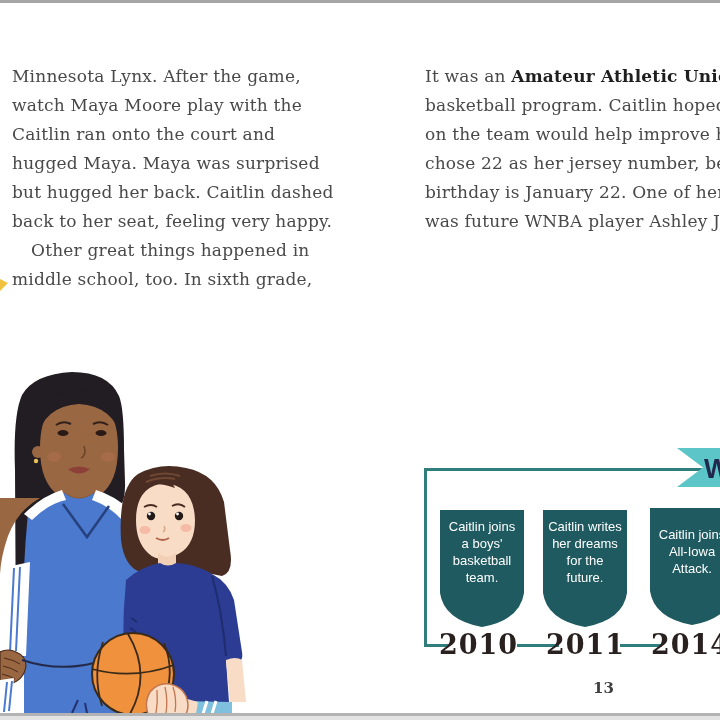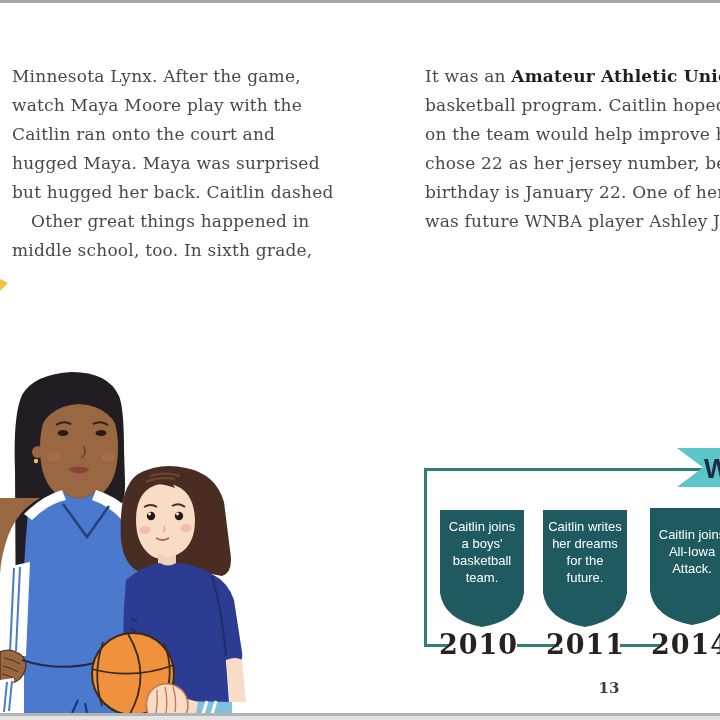--- a/index.html
+++ b/index.html
@@ -48,41 +48,42 @@
   .year{
     position:absolute;top:629px;width:84px;text-align:left;
     font-size:27px;font-weight:bold;color:#29211f;letter-spacing:1px;z-index:4;
     font-family:"DejaVu Serif", serif;
   }
   #year-0{left:439px;}
   #year-1{left:546px;}
   #year-2{left:651px;}
 
   .page-number{
-    position:absolute;left:593px;top:679px;width:32px;text-align:center;
+    position:absolute;left:593px;top:679px;width:32px;text-align:left;
     font-size:15px;font-weight:bold;color:#3e3e40;z-index:4;
   }
 
   #illustration{position:absolute;left:0;top:370px;z-index:1;}
 </style>
 </head>
 <body>
 
 <div class="edge-top"></div>
 <div class="edge-bottom-line"></div>
 <div class="edge-bottom-fill"></div>
 
 <div class="yellow-sliver"></div>
 
 <div class="textcol" id="left-text">
   <div class="line">Minnesota Lynx. After the game,</div>
   <div class="line">watch Maya Moore play with the</div>
   <div class="line">Caitlin ran onto the court and</div>
   <div class="line">hugged Maya. Maya was surprised</div>
   <div class="line">but hugged her back. Caitlin dashed</div>
+  <div class="line">back to her seat, feeling very happy.</div>
   <div class="line indent">Other great things happened in</div>
   <div class="line">middle school, too. In sixth grade,</div>
 </div>
 
 <div class="textcol" id="right-text">
   <div class="line"><span>It was an </span><span class="bold">Amateur Athletic Union (AA</span></div>
   <div class="line">basketball program. Caitlin hoped that</div>
   <div class="line">on the team would help improve her ga</div>
   <div class="line">chose 22 as her jersey number, because</div>
   <div class="line">birthday is January 22. One of her team</div>

